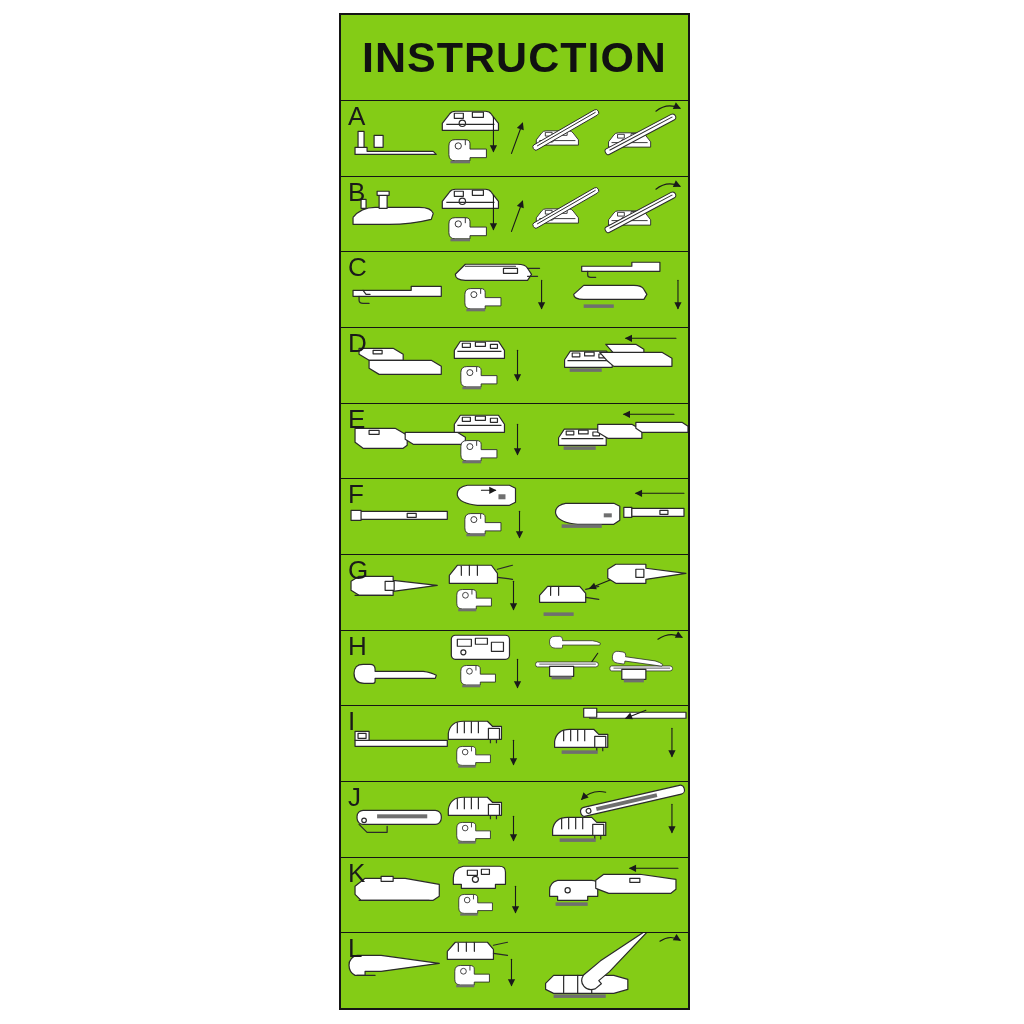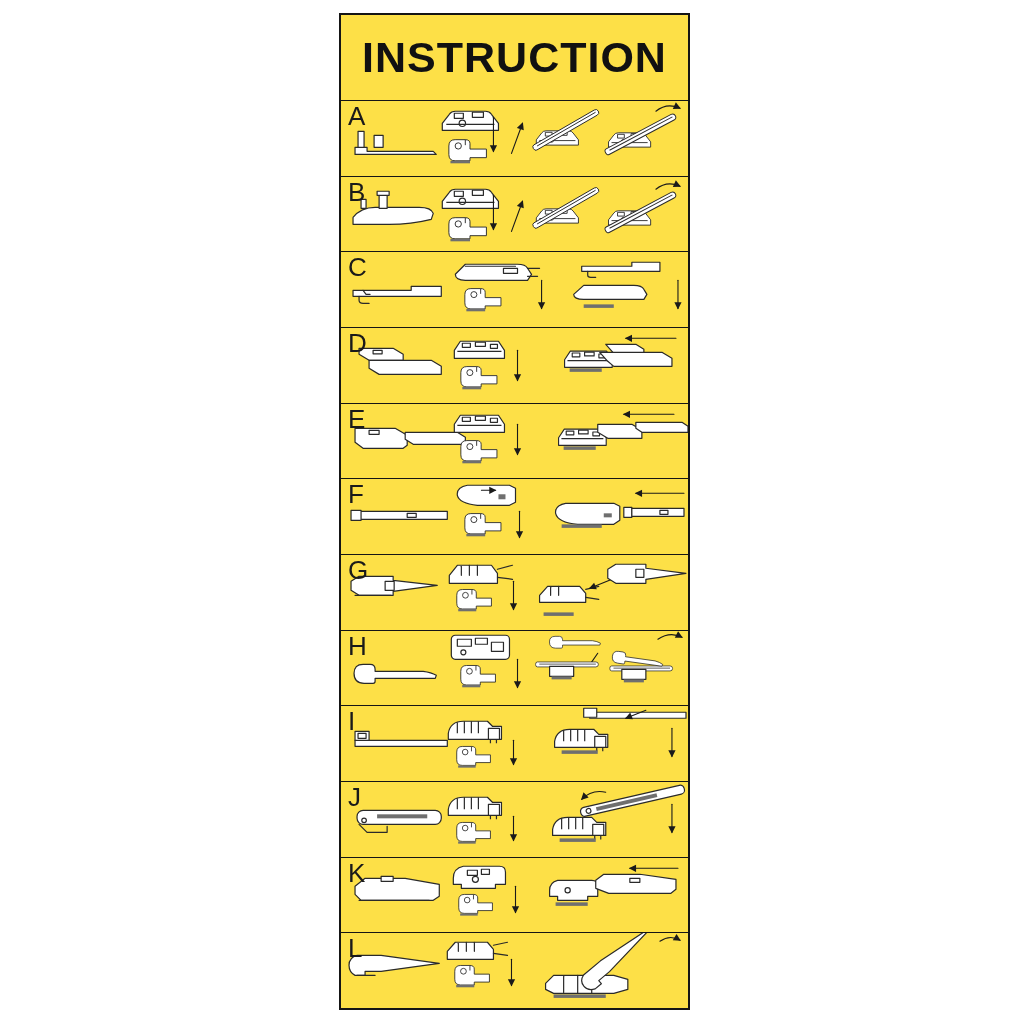--- a/index.html
+++ b/index.html
@@ -1,19 +1,19 @@
 <!DOCTYPE html>
 <html><head>
 <meta charset="utf-8">
 <style>
   html,body{margin:0;padding:0;background:#ffffff;}
   body{width:1024px;height:1024px;position:relative;font-family:"Liberation Sans",sans-serif;}
   .panel{
     position:absolute;left:339px;top:13px;width:351px;height:997px;
-    box-sizing:border-box;border:2px solid #151515;background:#fde047;
+    box-sizing:border-box;border:2px solid #151515;background:#84cc16;
     display:flex;flex-direction:column;
   }
   .titlebar{
     height:85px;flex:0 0 auto;display:flex;align-items:center;justify-content:center;
   }
   .titlebar h1{
     margin:0;font-size:43px;font-weight:600;letter-spacing:1px;color:#111;
     font-family:"Liberation Sans",sans-serif;
   }
   .row{

